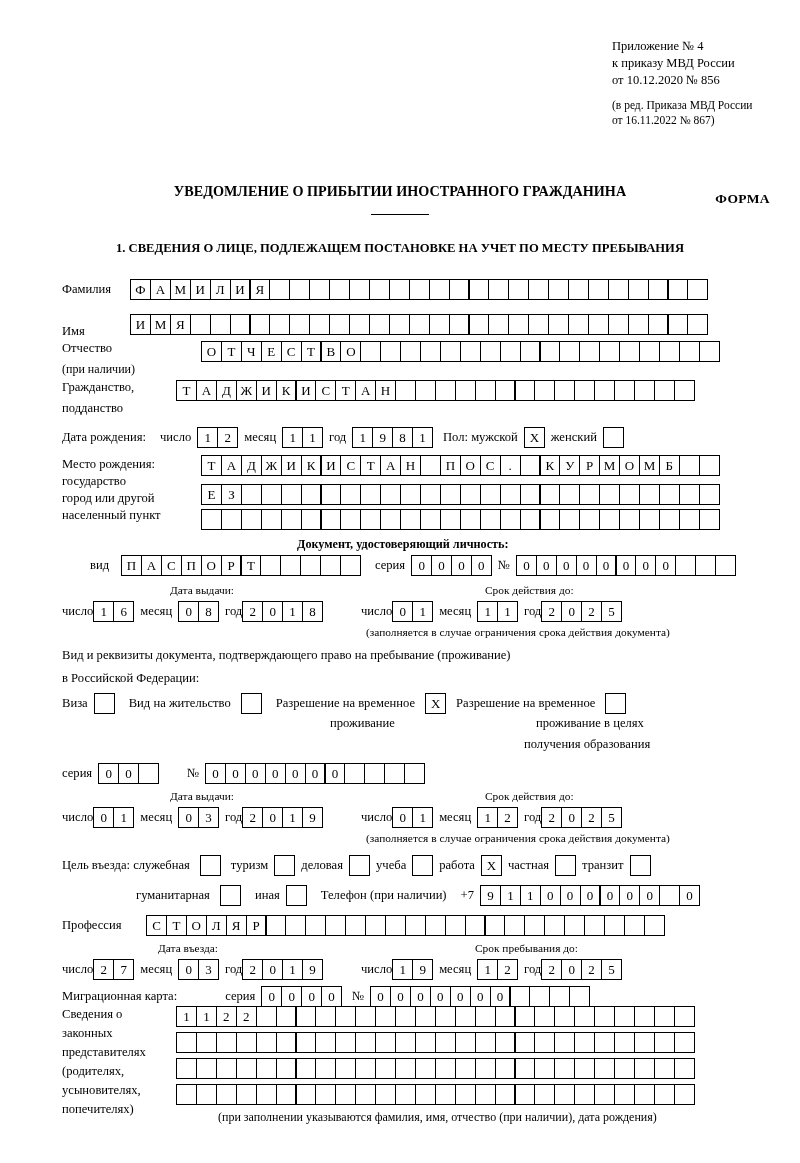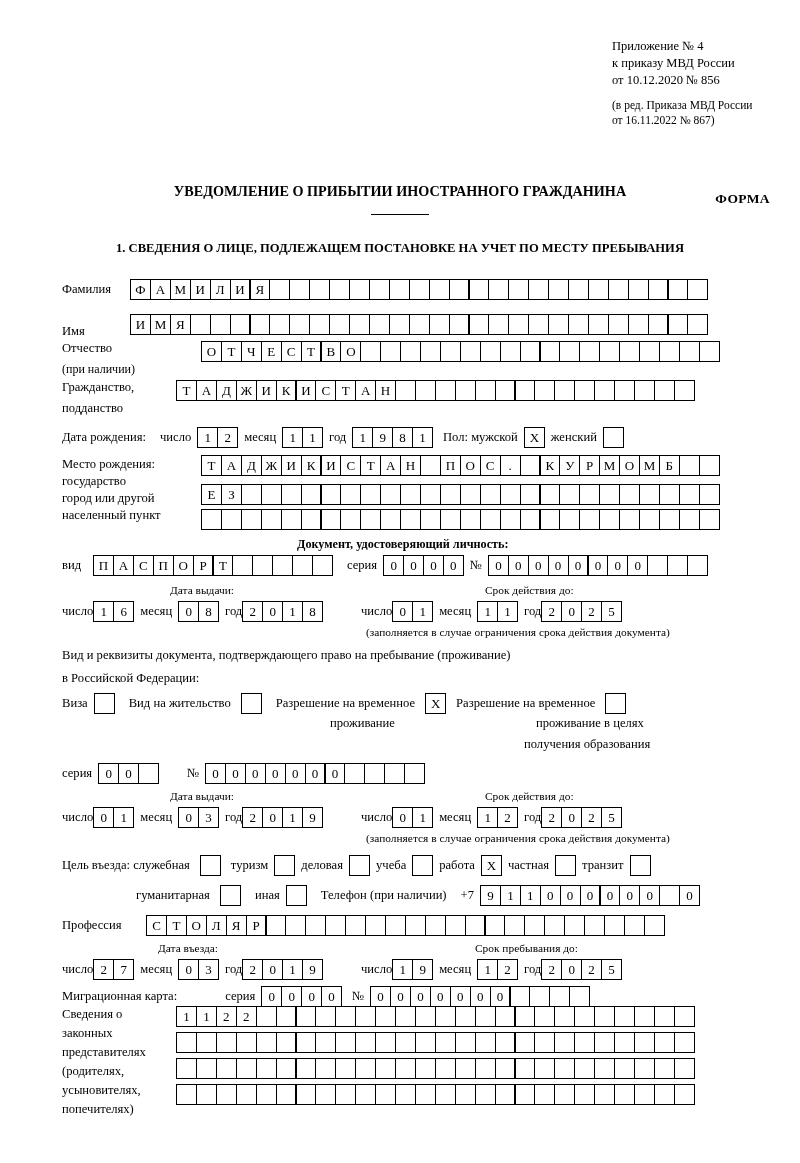--- a/index.html
+++ b/index.html
@@ -430,21 +430,21 @@
         <span class="bx"></span>
         <span class="bx"></span>
         <span class="bx"></span>
         <span class="bx"></span>
       </span>
   </div>
 
   <div class="doc-head" style="top:537px; left:297px;">Документ, удостоверяющий личность:</div>
 
   <div class="row" style="top:555px; left:62px;">
-    <span class="lbl" style="width:25px;">вид</span>
+    <span class="lbl" style="width:25px;margin-left:28px;">вид</span>
     <span class="gap6"></span>
     <span class="boxes" id="bx-doctype">
         <span class="bx">П</span>
         <span class="bx">А</span>
         <span class="bx">С</span>
         <span class="bx">П</span>
         <span class="bx">О</span>
         <span class="bx">Р</span>
         <span class="bx">Т</span>
         <span class="bx"></span>
@@ -920,14 +920,15 @@
         <span class="bx"></span>
         <span class="bx"></span>
         <span class="bx"></span>
         <span class="bx"></span>
         <span class="bx"></span>
         <span class="bx"></span>
         <span class="bx"></span>
       </span>
   </div>
 
+  <div class="footer-note" style="top:1110px; left:218px;">(при заполнении указываются фамилия, имя, отчество (при наличии), дата рождения)</div>
 
 </div>
 
 </body></html>

